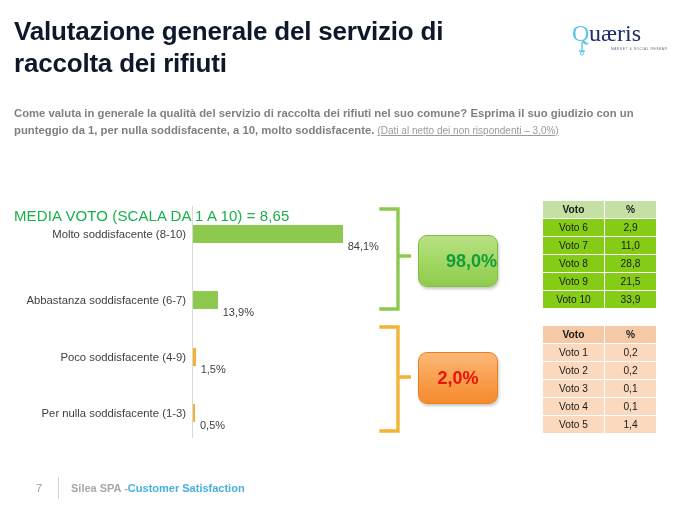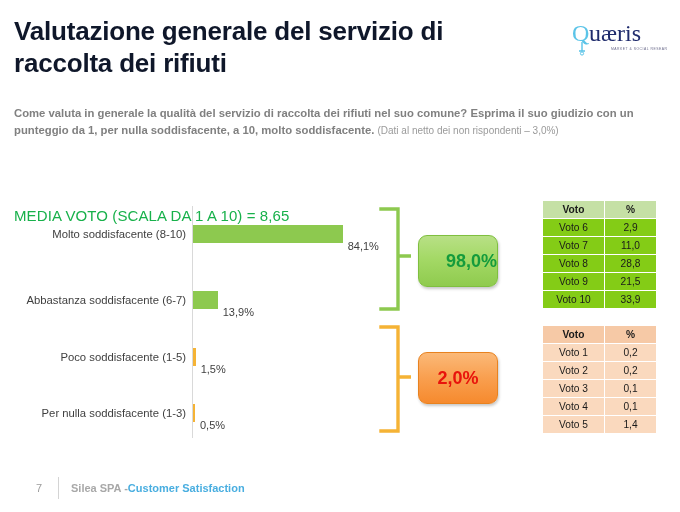--- a/index.html
+++ b/index.html
@@ -47,20 +47,21 @@
     width: 640px;
     font-size: 11.3px;
     line-height: 1.52;
     color: #808080;
     font-weight: bold;
   }
   .question .light {
     font-weight: normal;
     font-size: 10px;
     color: #9a9a9a;
+    text-decoration: underline;
   }
 
   
   .mean-line {
     position: absolute;
     left: 14px;
     top: 174px;
     font-size: 15px;
     font-weight: normal;
     color: #18B14B;
@@ -240,21 +241,21 @@
     <div class="bar-value" id="val0" style="left: 347.698px;">84,1%</div>
   </div>
 
   <div class="cat-row" style="top:83px">
     <div class="cat-label">Abbastanza soddisfacente (6-7)</div>
     <div class="bar green" id="bar1" style="width: 24.742px; background: rgb(141, 201, 79);"></div>
     <div class="bar-value" id="val1" style="left: 222.742px;">13,9%</div>
   </div>
 
   <div class="cat-row" style="top:140px">
-    <div class="cat-label">Poco soddisfacente (1-5)</div>
+    <div class="cat-label">Poco soddisfacente (4-9)</div>
     <div class="bar orange" id="bar2" style="width: 2.67px; background: rgb(245, 179, 53);"></div>
     <div class="bar-value" id="val2" style="left: 200.67px;">1,5%</div>
   </div>
 
   <div class="cat-row" style="top:196px">
     <div class="cat-label">Per nulla soddisfacente (1-3)</div>
     <div class="bar orange" id="bar3" style="width: 2px; background: rgb(245, 179, 53);"></div>
     <div class="bar-value" id="val3" style="left: 200px;">0,5%</div>
   </div>
 </div>

